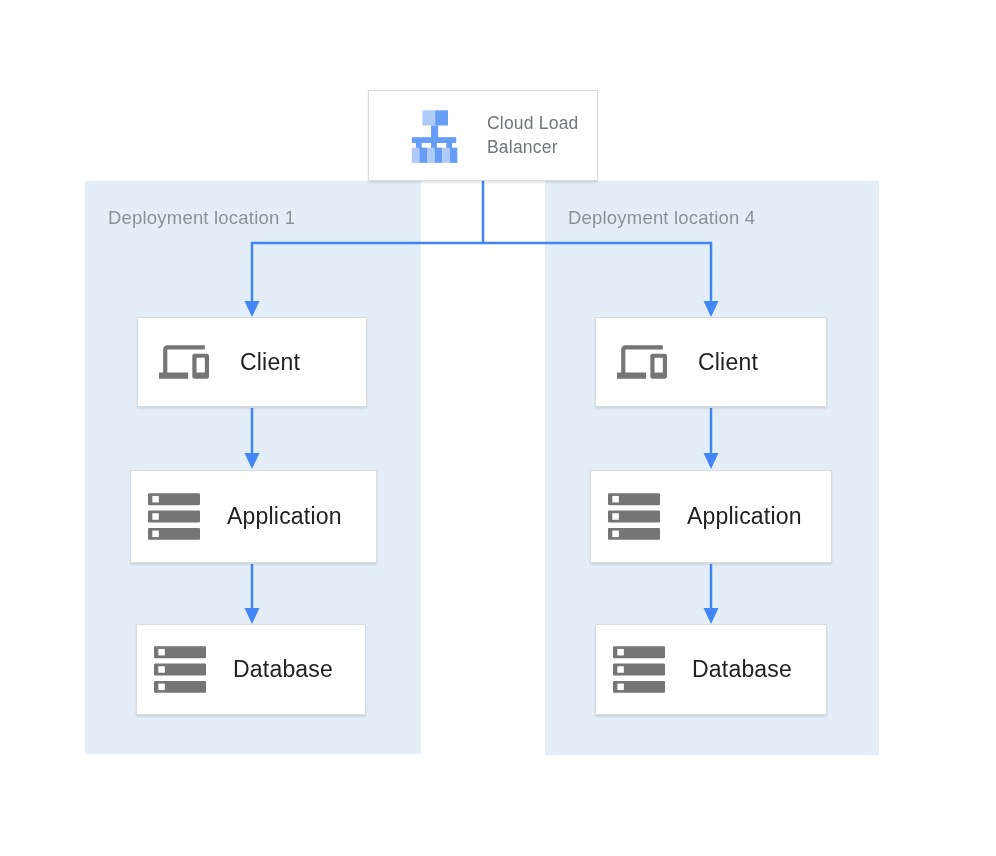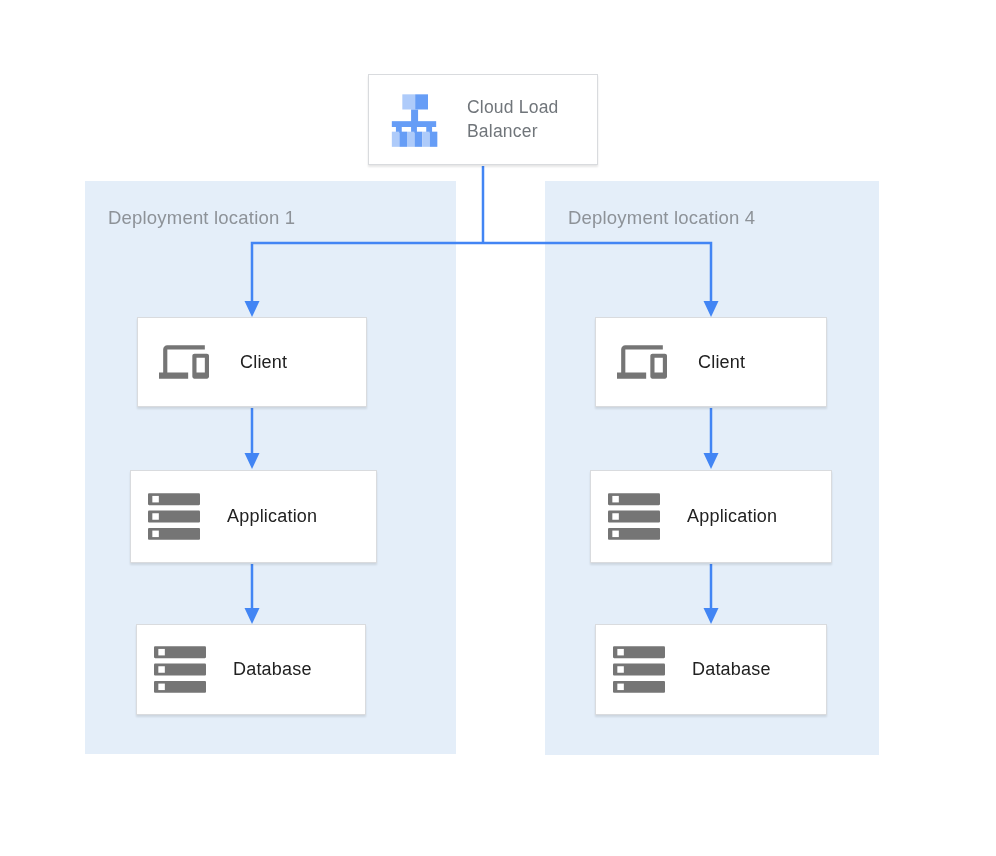--- a/index.html
+++ b/index.html
@@ -48,38 +48,38 @@
   }
   .node .icon {
     flex: 0 0 auto;
     display: flex;
     align-items: center;
     justify-content: center;
     margin-left: 17px;
   }
   .node .label {
     margin-left: 27px;
-    font-size: 18px;
+    font-size: 23px;
     color: #212121;
     letter-spacing: 0.2px;
   }
   .node.lb .label {
     margin-left: 25px;
     font-size: 17.5px;
     line-height: 1.35;
     color: #70757a;
     width: 110px;
   }
 </style>
 </head>
 <body>
 
 <div class="canvas">
 
-  <div class="panel" style="left:85px; top:181px; width:336px; height:573px;padding-left:35px;">
+  <div class="panel" style="left:85px; top:181px; width:336px; height:573px;">
     <div class="panel-label">Deployment location 1</div>
   </div>
 
   <div class="panel" style="left:545px; top:181px; width:334px; height:574px;">
     <div class="panel-label">Deployment location 4</div>
   </div>
 
   <svg class="connectors" width="996" height="856" viewBox="0 0 996 856">
     <g stroke="#4285f4" stroke-width="2.5" fill="none">
       <path d="M483 166 V244"></path>
@@ -92,21 +92,21 @@
     <g fill="#4285f4">
       <polygon points="244.5,301 259.5,301 252,317"></polygon>
       <polygon points="703.5,301 718.5,301 711,317"></polygon>
       <polygon points="244.5,453 259.5,453 252,469"></polygon>
       <polygon points="703.5,453 718.5,453 711,469"></polygon>
       <polygon points="244.5,608 259.5,608 252,624"></polygon>
       <polygon points="703.5,608 718.5,608 711,624"></polygon>
     </g>
   </svg>
 
-  <div class="node lb" style="left:368px; top:74px; width:230px; height:91px;">
+  <div class="node lb" style="left:368px; top:90px; width:230px; height:91px;justify-content:flex-end;">
     <span class="icon">
       <svg viewBox="0 0 48 48" width="56" height="56" aria-hidden="true">
         <rect x="14" y="2" width="11" height="13" fill="#aecbfa"></rect>
         <rect x="25" y="2" width="11" height="13" fill="#669df6"></rect>
         <rect x="21.5" y="15" width="6" height="11" fill="#669df6"></rect>
         <rect x="5" y="25" width="38" height="5" fill="#669df6"></rect>
         <rect x="8.5" y="30" width="5" height="5" fill="#669df6"></rect>
         <rect x="21.5" y="30" width="5" height="5" fill="#669df6"></rect>
         <rect x="34.5" y="30" width="5" height="5" fill="#669df6"></rect>
         <rect x="5" y="34" width="6.5" height="13" fill="#aecbfa"></rect>

